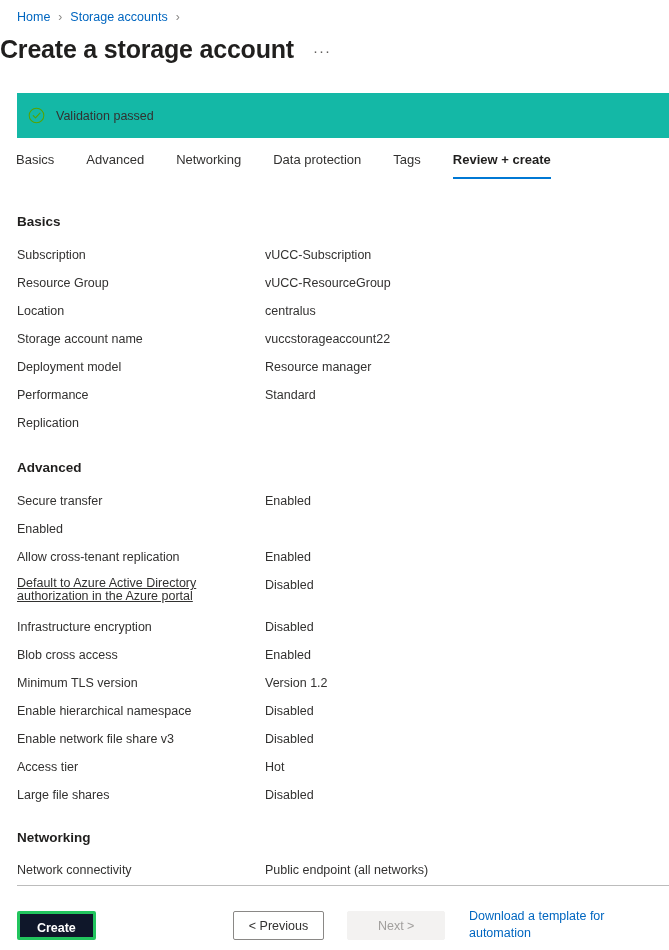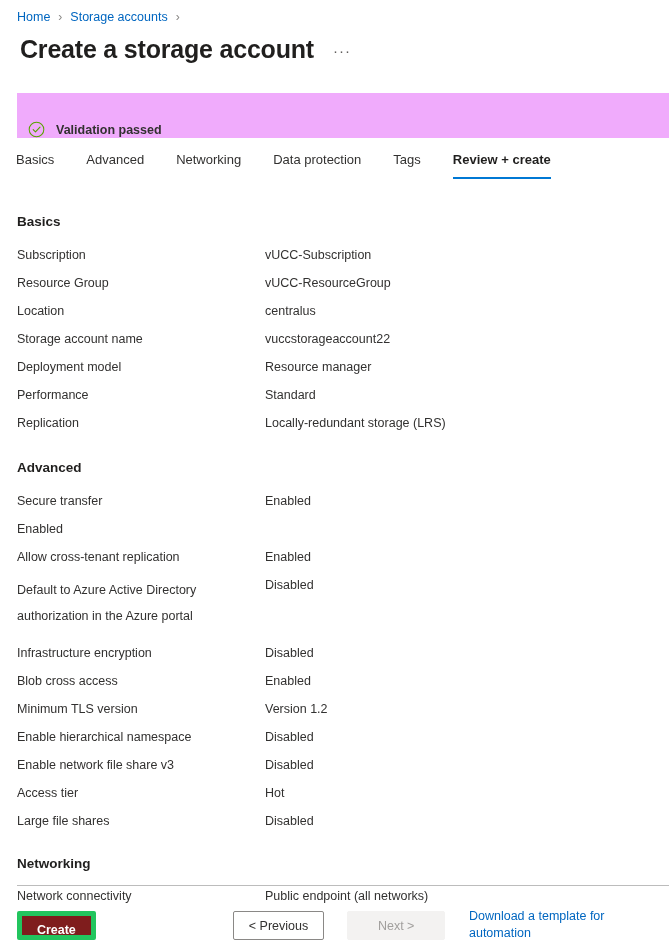--- a/index.html
+++ b/index.html
@@ -36,21 +36,21 @@
   .crumb-sep {
     color: #8a8886;
     margin: 0 8px;
     font-size: 12px;
   }
 
   
   .page-title-row {
     position: absolute;
     top: 34px;
-    left: 20px;
+    left: 0;
     right: 16px;
     display: flex;
     align-items: flex-end;
   }
   .page-title {
     font-size: 25px;
     font-weight: 600;
     letter-spacing: -0.2px;
     color: #201f1e;
     line-height: 30px;
@@ -68,26 +68,25 @@
     top: -4px;
   }
 
   
   .validation-banner {
     position: absolute;
     top: 93px;
     left: 17px;
     right: 0;
     height: 45px;
-    background: #f0abfc;
-    display: flex;
-    align-items: flex-end;
+    background: #14b8a6;
+    display: flex;
+    align-items: center;
     padding-left: 11px;
     box-sizing: border-box;
-    font-weight: bold;
   }
   .check-icon {
     width: 17px;
     height: 17px;
     flex: 0 0 17px;
     margin-right: 11px;
     display: block;
   }
   .validation-text {
     font-size: 12.5px;
@@ -156,21 +155,21 @@
     color: #323130;
     padding-right: 8px;
     box-sizing: border-box;
   }
   .row-value {
     font-size: 12.5px;
     color: #323130;
     flex: 1 1 auto;
   }
   .row.two-line { margin-bottom: 16px; }
-  .row.two-line .row-label { line-height: 26px; }
+  .row.two-line .row-label { line-height: 13px; text-decoration: underline; }
 
   
   .section-networking .rows { margin-top: 15px; }
 
   
   .footer-divider {
     position: absolute;
     left: 17px;
     right: 0;
     top: 885px;
@@ -192,24 +191,24 @@
     height: 29px;
     line-height: 29px;
     text-align: center;
     box-sizing: border-box;
     cursor: pointer;
     padding: 0 12px;
     border-radius: 2px;
     user-select: none;
   }
   .btn-create {
-    background: #7f1d1d;
+    background: #0f172a;
     color: #ffffff;
     font-weight: 600;
-    border: 5px solid #22c55e;
+    border: 3px solid #22c55e;
     width: 79px;
     padding: 0;
   }
   .btn-previous {
     background: #ffffff;
     color: #323130;
     border: 1px solid #8a8886;
     width: 92px;
     padding: 0;
     margin-left: 137px;
@@ -287,21 +286,20 @@
       <div class="row">
         <div class="row-label">Deployment model</div>
         <div class="row-value">Resource manager</div>
       </div>
       <div class="row">
         <div class="row-label">Performance</div>
         <div class="row-value">Standard</div>
       </div>
       <div class="row">
         <div class="row-label">Replication</div>
-        <div class="row-value">Locally-redundant storage (LRS)</div>
       </div>
     </div>
   </div>
 
   <div class="section section-advanced">
     <div class="section-title">Advanced</div>
     <div class="rows">
       <div class="row">
         <div class="row-label">Secure transfer</div>
         <div class="row-value">Enabled</div>

